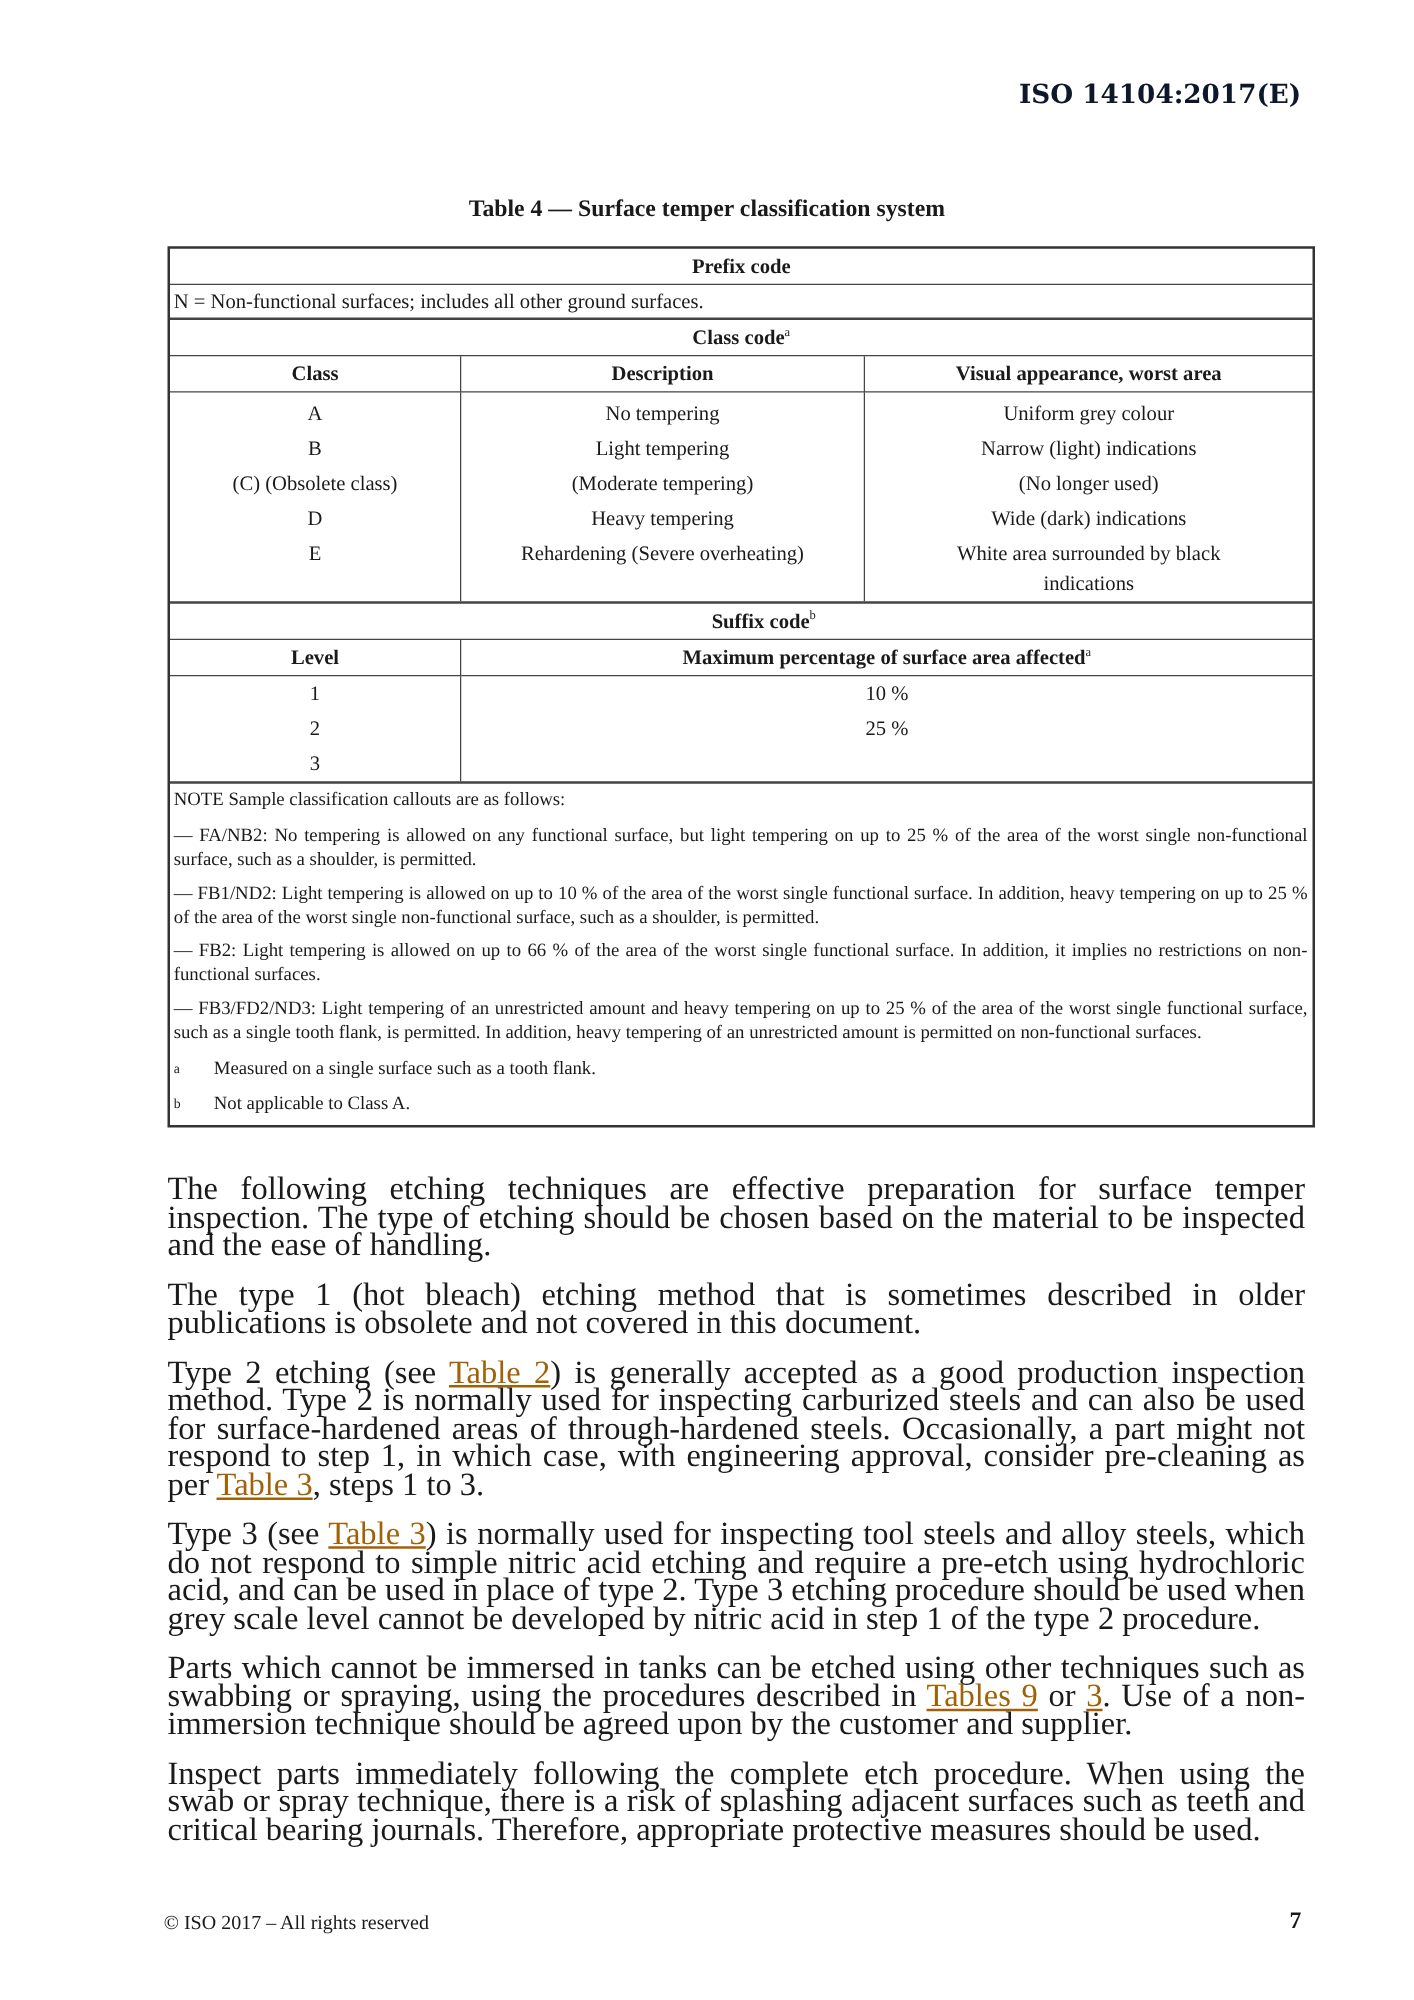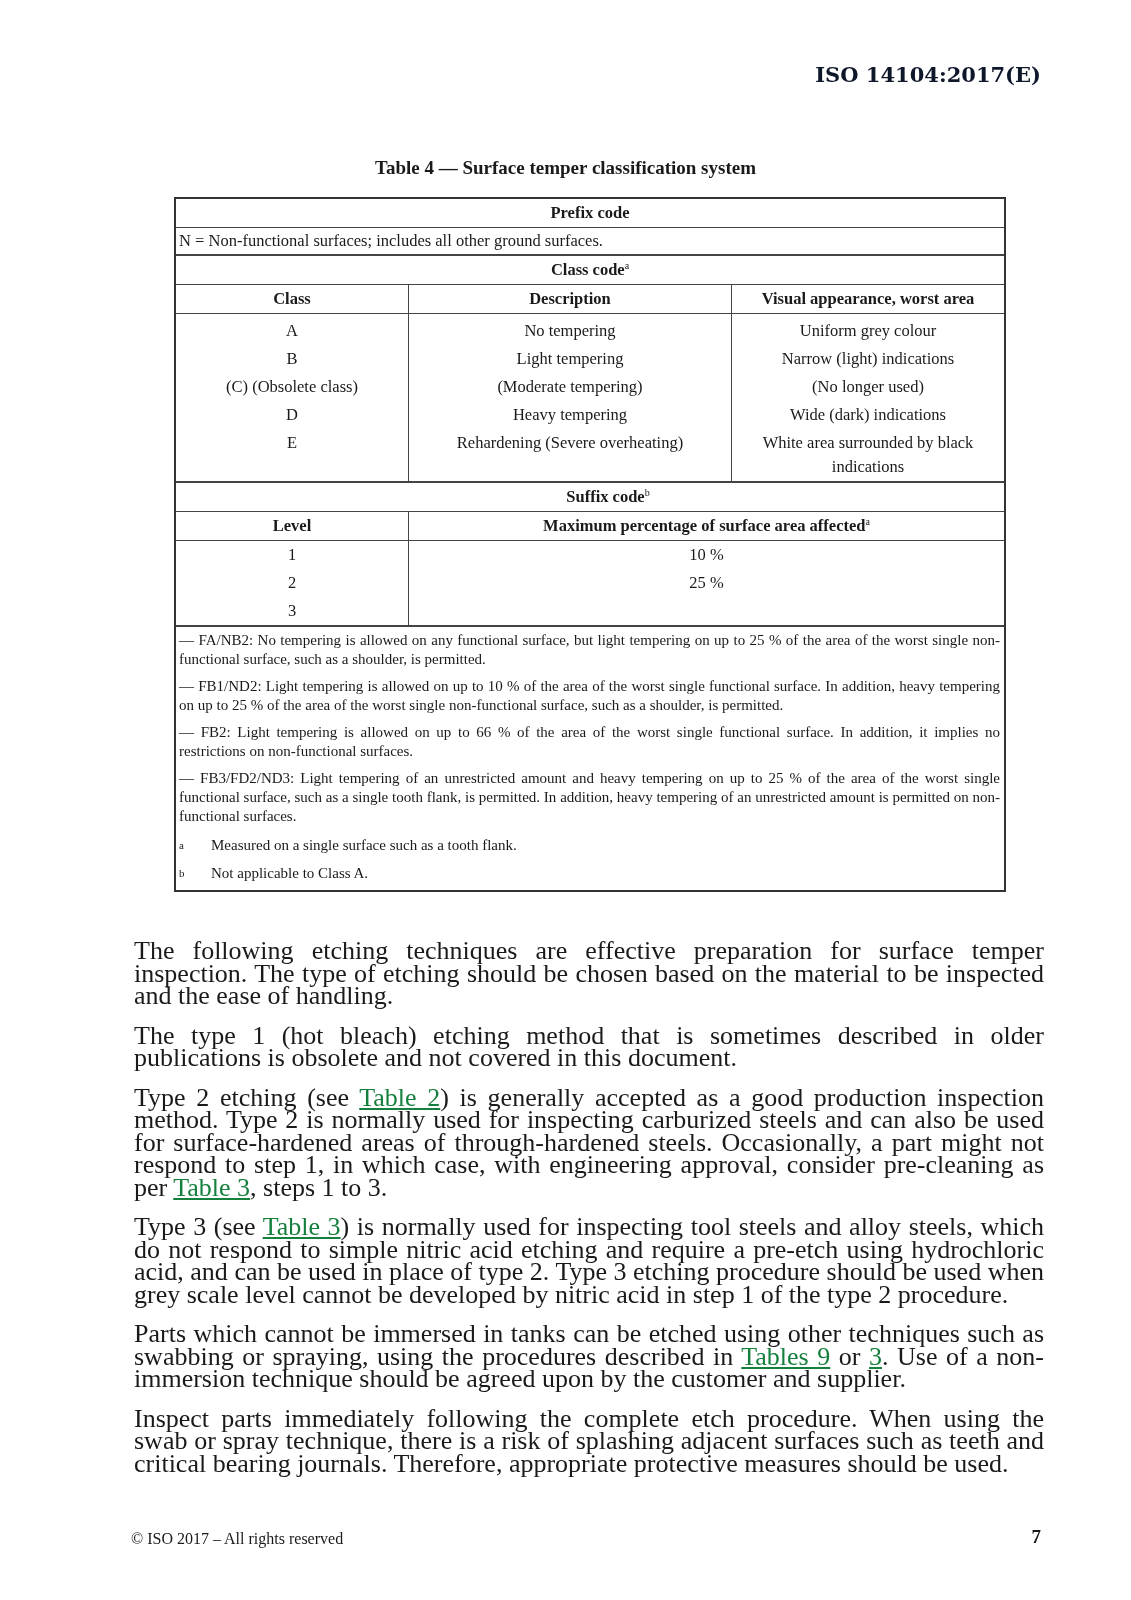--- a/index.html
+++ b/index.html
@@ -9,22 +9,22 @@
   }
   .doc-id {
     position: absolute; top: 62px; right: 90px;
     font-family: "DejaVu Serif", serif; font-weight: bold; font-size: 21px; color: #0f172a;
   }
   .table-title {
     position: absolute; top: 157px; left: 0; width: 1131px; text-align: center;
     font-weight: bold; font-size: 19px;
   }
   .tbl {
-    position: absolute; top: 197px; left: 134px; width: 832px;
-    border: 2px solid #333; box-sizing: border-box; font-size: 16.5px; margin-left: 40px;
+    position: absolute; top: 197px; left: 134px; width: 918px;
+    border: 2px solid #333; box-sizing: border-box; font-size: 16.5px;
   }
   .row { display: flex; }
   .sec-head {
     text-align: center; font-weight: bold; height: 28px; line-height: 28px;
     border-bottom: 1px solid #444;
   }
   .sec-head.topline { border-top: 2px solid #444; padding-left: 36px; }
   sup { font-size: 10px; font-weight: normal; vertical-align: super; line-height: 0; }
   .prefix-body { padding: 3px 4px 3px 3px; border-bottom: 2px solid #444; line-height: 20px; }
   .c1 { width: 232px; border-right: 1px solid #444; text-align: center; }
@@ -38,21 +38,21 @@
   .note-block { border-top: 2px solid #444; padding: 4px 4px 6px 3px; font-size: 15px; line-height: 19px; }
   .note-title { margin-bottom: 10px; }
   .callout { margin-bottom: 8px; text-align: justify; }
   .fn { display: flex; margin-top: 6px; height: 22px; line-height: 22px; }
   .fn .mk { width: 32px; font-size: 11px; }
   .paras {
     position: absolute; top: 940px; left: 134px; width: 910px; font-size: 26px; line-height: 22.5px;
     text-align: justify;
   }
   .paras p { margin: 0 0 17px 0; }
-  .link { color: #15803d; text-decoration: underline; cursor: pointer; }
+  .link { color: #a16207; text-decoration: underline; cursor: pointer; }
   .footer-left { position: absolute; top: 1530px; left: 131px; font-size: 16px; }
   .footer-right { position: absolute; top: 1526px; right: 90px; font-size: 19px; font-weight: bold; }
 </style>
 </head>
 <body>
 
 <div class="doc-id">ISO 14104:2017(E)</div>
 
 <div class="table-title">Table 4 — Surface temper classification system</div>
 
@@ -107,20 +107,21 @@
       <div class="line">2</div>
       <div class="line">3</div>
     </div>
     <div class="c23">
       <div class="line">10 %</div>
       <div class="line">25 %</div>
     </div>
   </div>
 
   <div class="note-block">
+    <div class="note-title">NOTE   Sample classification callouts are as follows:</div>
     <div class="callout">—   FA/NB2: No tempering is allowed on any functional surface, but light tempering on up to 25 % of the area of the worst single non-functional surface, such as a shoulder, is permitted.</div>
     <div class="callout">—   FB1/ND2: Light tempering is allowed on up to 10 % of the area of the worst single functional surface. In addition, heavy tempering on up to 25 % of the area of the worst single non-functional surface, such as a shoulder, is permitted.</div>
     <div class="callout">—   FB2: Light tempering is allowed on up to 66 % of the area of the worst single functional surface. In addition, it implies no restrictions on non-functional surfaces.</div>
     <div class="callout">—   FB3/FD2/ND3: Light tempering of an unrestricted amount and heavy tempering on up to 25 % of the area of the worst single functional surface, such as a single tooth flank, is permitted. In addition, heavy tempering of an unrestricted amount is permitted on non-functional surfaces.</div>
     <div class="fn">
       <span class="mk">a</span>
       <span>Measured on a single surface such as a tooth flank.</span>
     </div>
     <div class="fn">
       <span class="mk">b</span>

